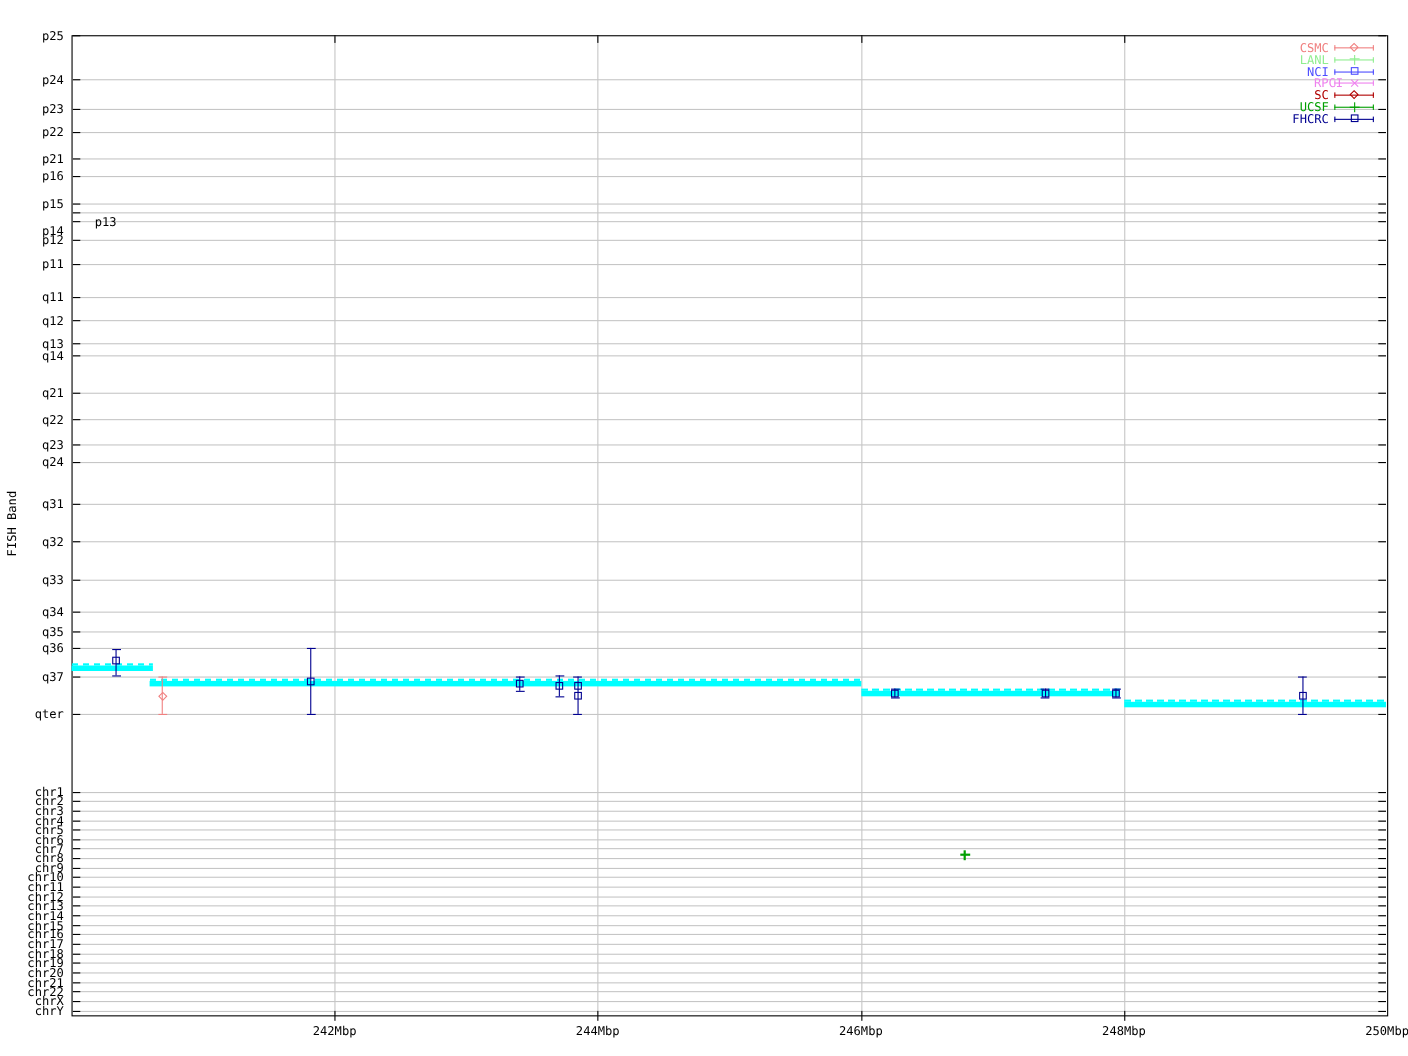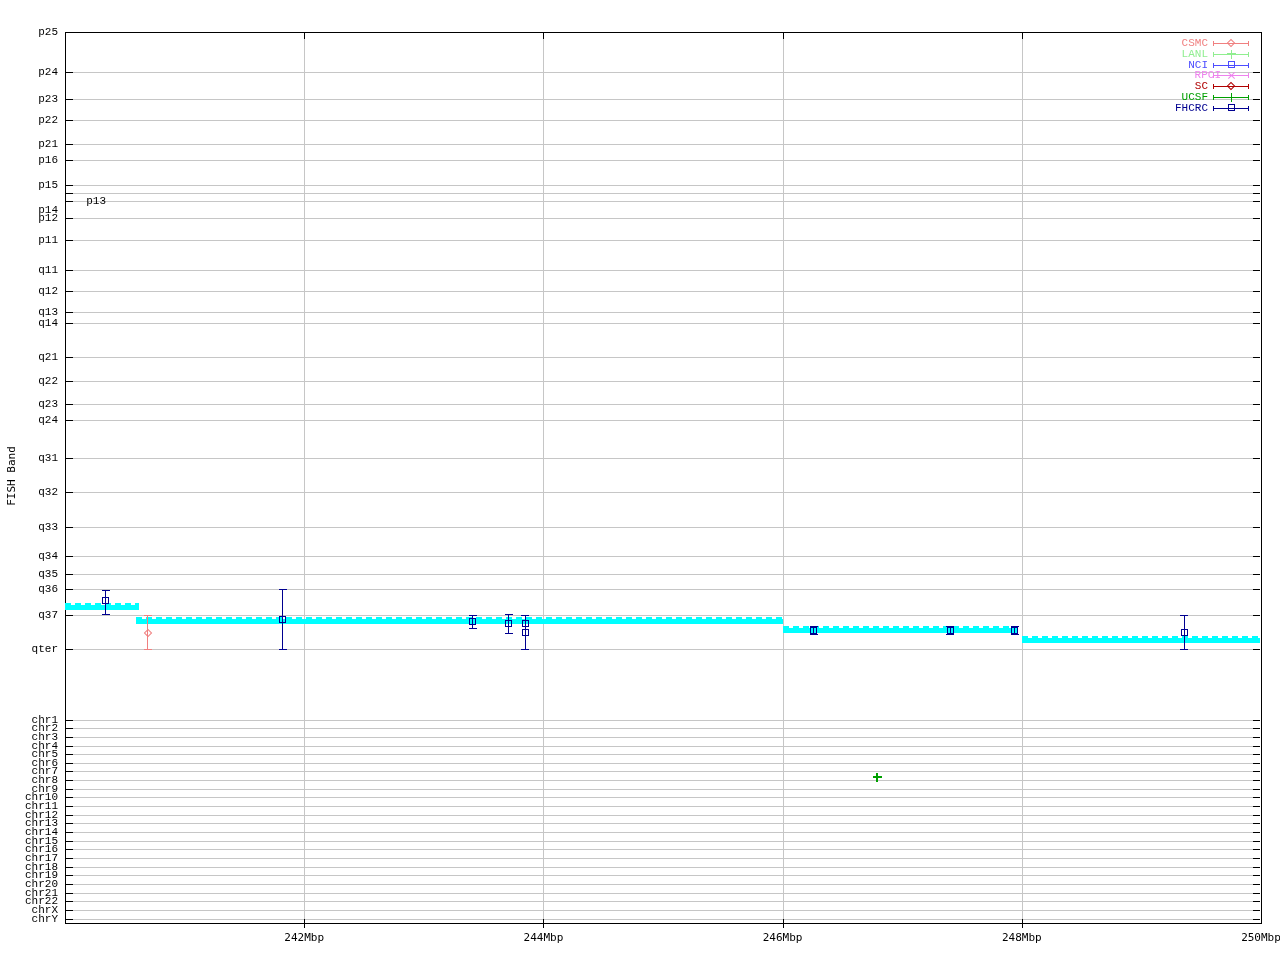--- a/index.html
+++ b/index.html
@@ -5,21 +5,21 @@
   html,body{margin:0;padding:0;}
   body{
     width:1280px;height:960px;background:#ffffff;position:relative;
     font-family:"DejaVu Sans Mono","Liberation Mono",monospace;
     font-size:11px;color:#000;
   }
   #chart{position:absolute;left:0;top:0;width:1280px;height:960px;overflow:hidden;}
   .abs{position:absolute;}
   .plot-border{border:1px solid #000;box-sizing:border-box;background:transparent;}
   .ticklabel{line-height:9px;white-space:nowrap;}
-  .ylab{text-align:right;font-family:Liberation Mono, monospace;}
+  .ylab{text-align:right;}
   .xlab{text-align:center;}
   .title{text-align:center;}
   .rot{transform:translate(-50%,-50%) rotate(-90deg);white-space:nowrap;}
   .band-dash{position:absolute;left:0;right:0;top:-2px;height:2px;
     background:repeating-linear-gradient(90deg,#00ffff 0 6px,transparent 6px 10px);}
 </style>
 </head>
 <body>
 
 <div id="chart">

